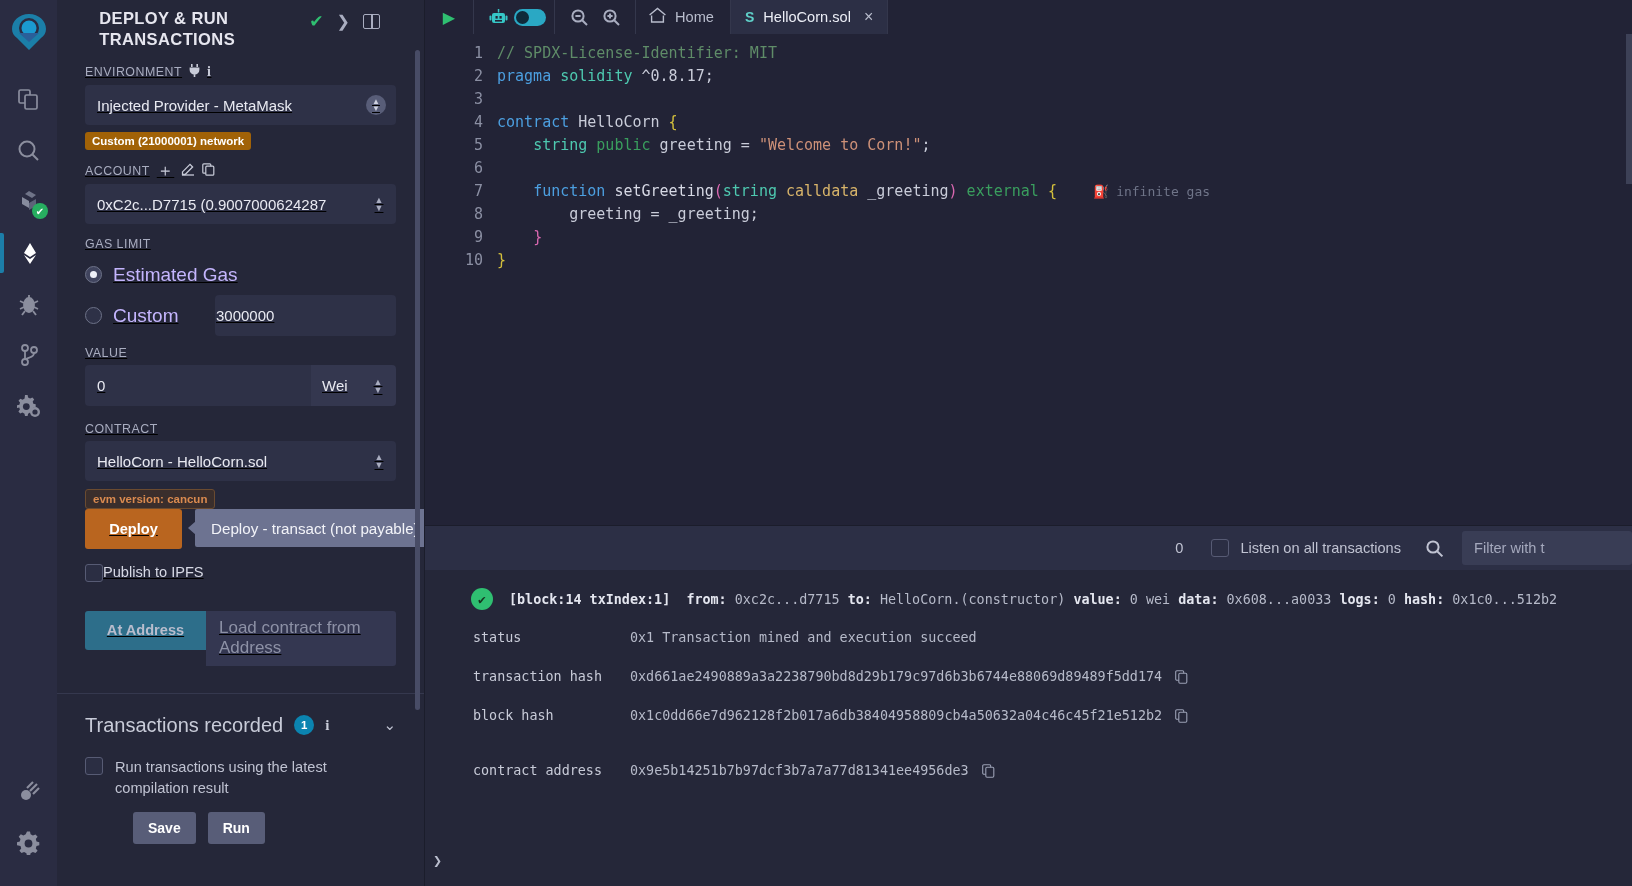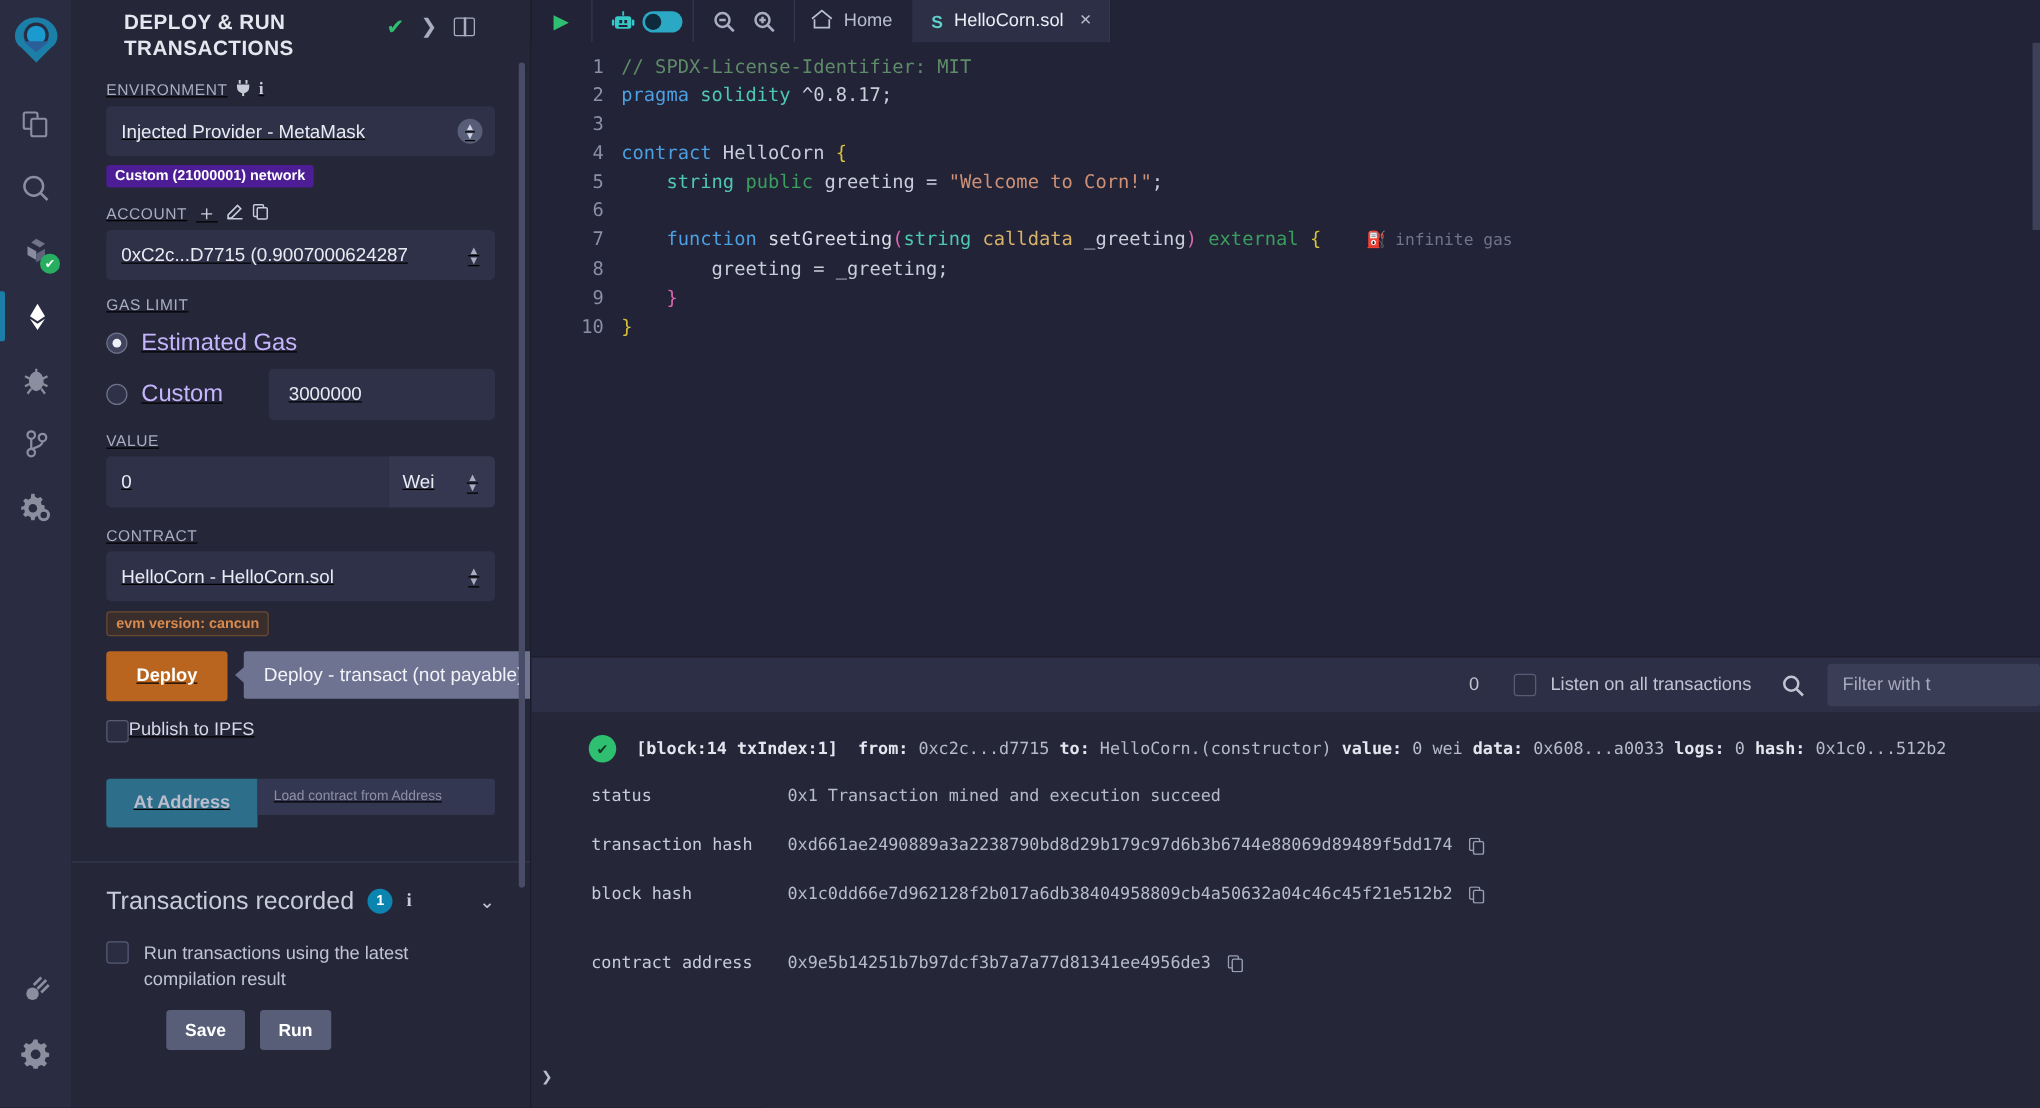--- a/index.html
+++ b/index.html
@@ -90,21 +90,21 @@
     display: flex; flex-direction: column; align-items: center; justify-content: center;
   }
   .caret-circle {
     width: 20px; height: 20px; border-radius: 50%; background: #585d78;
     display: flex; flex-direction: column; align-items: center; justify-content: center;
     color: #cfd2e0; font-size: 8px; line-height: 7px;
   }
 
   .tag-net {
     display: inline-block; margin-top: 7px;
-    background: #4c1d95; color: #ffffff;
+    background: #a16207; color: #ffffff;
     font-size: 11.5px; font-weight: 700;
     padding: 3px 7px; border-radius: 3px;
   }
   .tag-evm {
     display: inline-block; margin-top: 8px;
     background: #3a2e2c; color: #d98a4f; border: 1px solid #6b4b30;
     font-size: 11.5px; font-weight: 700;
     padding: 3px 7px; border-radius: 3px;
   }
 
@@ -114,39 +114,39 @@
     border: 1.6px solid #6d7288; background: #2e3147;
     display: flex; align-items: center; justify-content: center;
     margin-right: 11px; flex: 0 0 17px;
   }
   .radio.on { background: #40445e; }
   .radio.on::after { content:""; width: 7px; height: 7px; border-radius: 50%; background: #eef0f8; }
   .radio-lbl { color: #c4b5fd; font-size: 19px; }
   .gas-input {
     margin-left: auto; width: 181px; height: 41px;
     background: #2e3147; border-radius: 4px;
-    display: flex; align-items: center; padding: 0 16px;
+    display: flex; align-items: center; padding: 0 1px;
     color: #e9eaf2; font-size: 15px;
   }
 
   .value-row { display: flex; }
   .value-input {
     flex: 1; height: 41px; background: #2e3147;
     border-radius: 4px 0 0 4px;
     display: flex; align-items: center; padding: 0 12px;
     color: #e9eaf2; font-size: 15px;
   }
   .value-unit {
     width: 85px; height: 41px; background: #34374f;
     border-radius: 0 4px 4px 0;
     display: flex; align-items: center; justify-content: space-between;
     padding: 0 11px; color: #e9eaf2; font-size: 15px;
   }
 
-  .deploy-row { display: flex; align-items: center; margin-top: 12px; position: relative; }
+  .deploy-row { display: flex; align-items: center; margin-top: 0; position: relative; }
   .btn-deploy {
     background: #b9651f; color: #fff; font-weight: 700; font-size: 14.6px;
     border: none; border-radius: 3px;
     height: 40px; width: 97px; cursor: pointer;
   }
   .tooltip-deploy {
     position: absolute; left: 110px; top: 0;
     height: 38px; background: #6d7391; color: #f2f3f8;
     font-size: 15.2px; display: flex; align-items: center;
     padding: 0 16px; white-space: nowrap;
@@ -164,23 +164,23 @@
     border: 1.6px solid #575b74; background: #2b2e43; flex: 0 0 18px;
   }
   .chk-lbl { color: #d7d9e5; font-size: 14.6px; line-height: 1.35; }
 
   .ataddr-row { display: flex; margin-top: 28px; }
   .btn-ataddr {
     background: #2d6e8a; color: #b9bdcd; font-weight: 700; font-size: 14.6px;
     border: none; height: 39px; width: 121px; border-radius: 3px 0 0 3px; cursor: pointer;
   }
   .ataddr-input {
-    flex: 1; height: 29px; background: #343751; border-radius: 0 3px 3px 0;
+    flex: 1; height: 55px; background: #343751; border-radius: 0 3px 3px 0;
     display: flex; align-items: center; padding: 0 13px;
-    color: #8d91a6; font-size: 11px;
+    color: #8d91a6; font-size: 17px;
   }
 
   .panel-divider { border-top: 1px solid #35384e; margin: 27px 0 0 0; }
 
   .tx-rec-row { display: flex; align-items: center; padding: 20px 28px 0 28px; gap: 11px; }
   .tx-rec-title { color: #c8cbd8; font-size: 20px; }
   .tx-rec-badge {
     background: #0b84b0; color: #fff; font-size: 11.5px; font-weight: 700;
     min-width: 20px; height: 20px; border-radius: 10px;
     display: flex; align-items: center; justify-content: center; padding: 0 6px;

